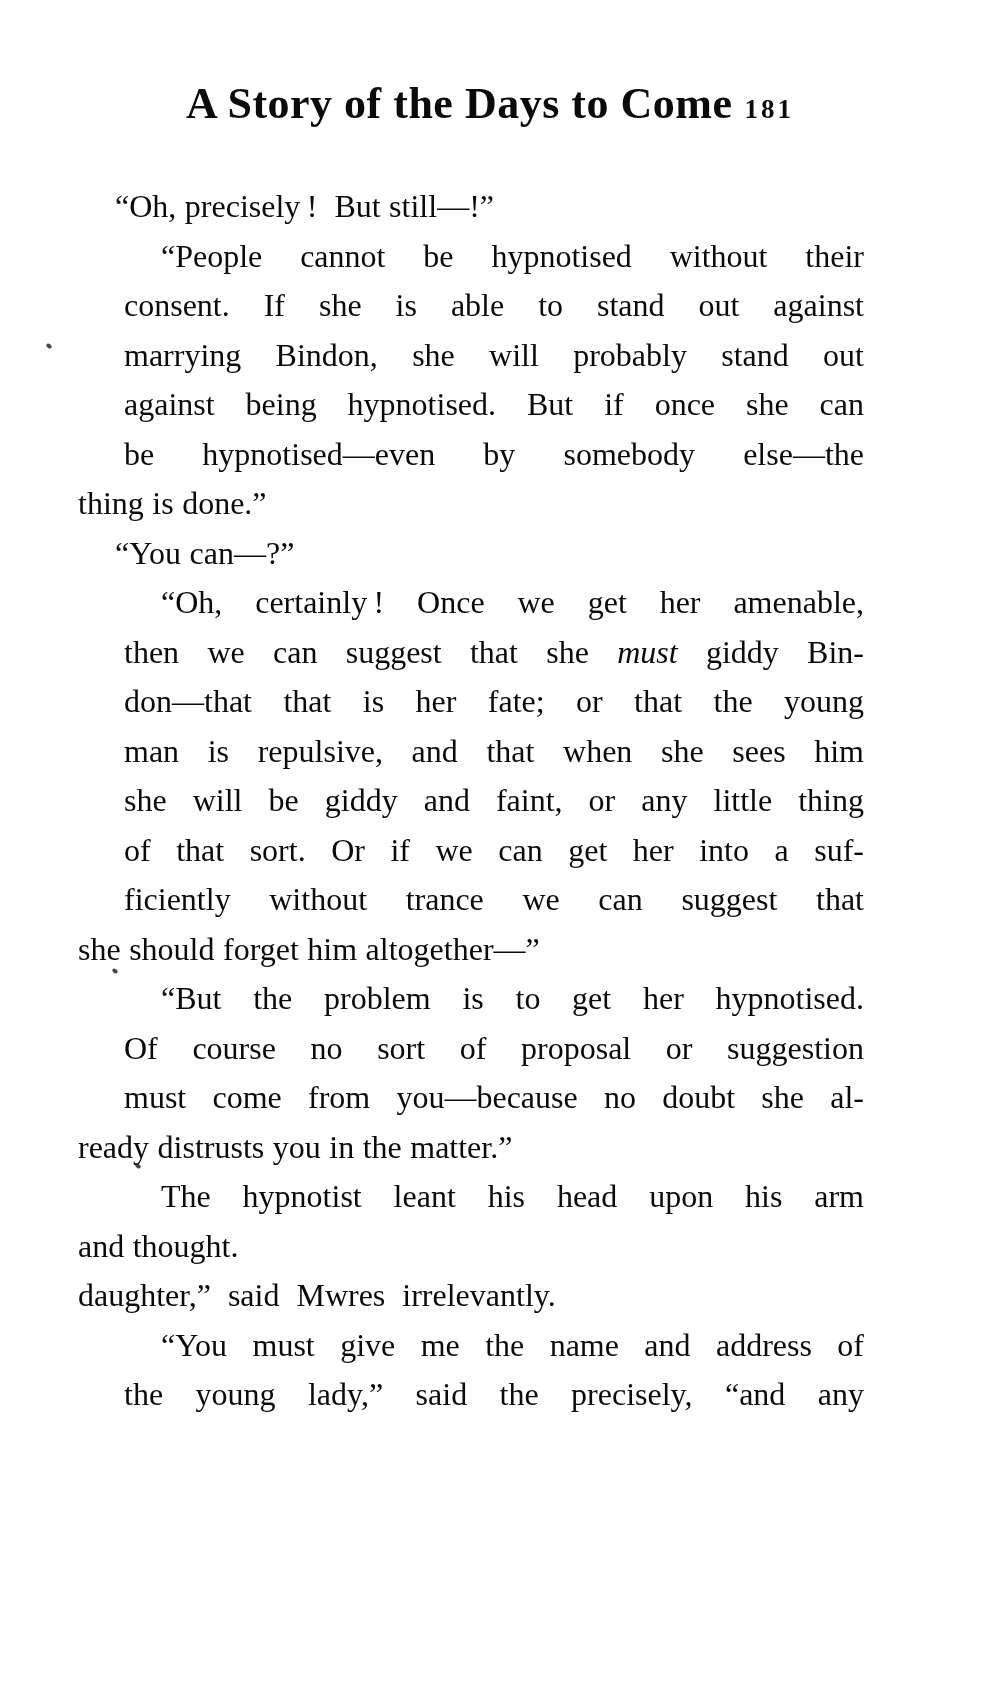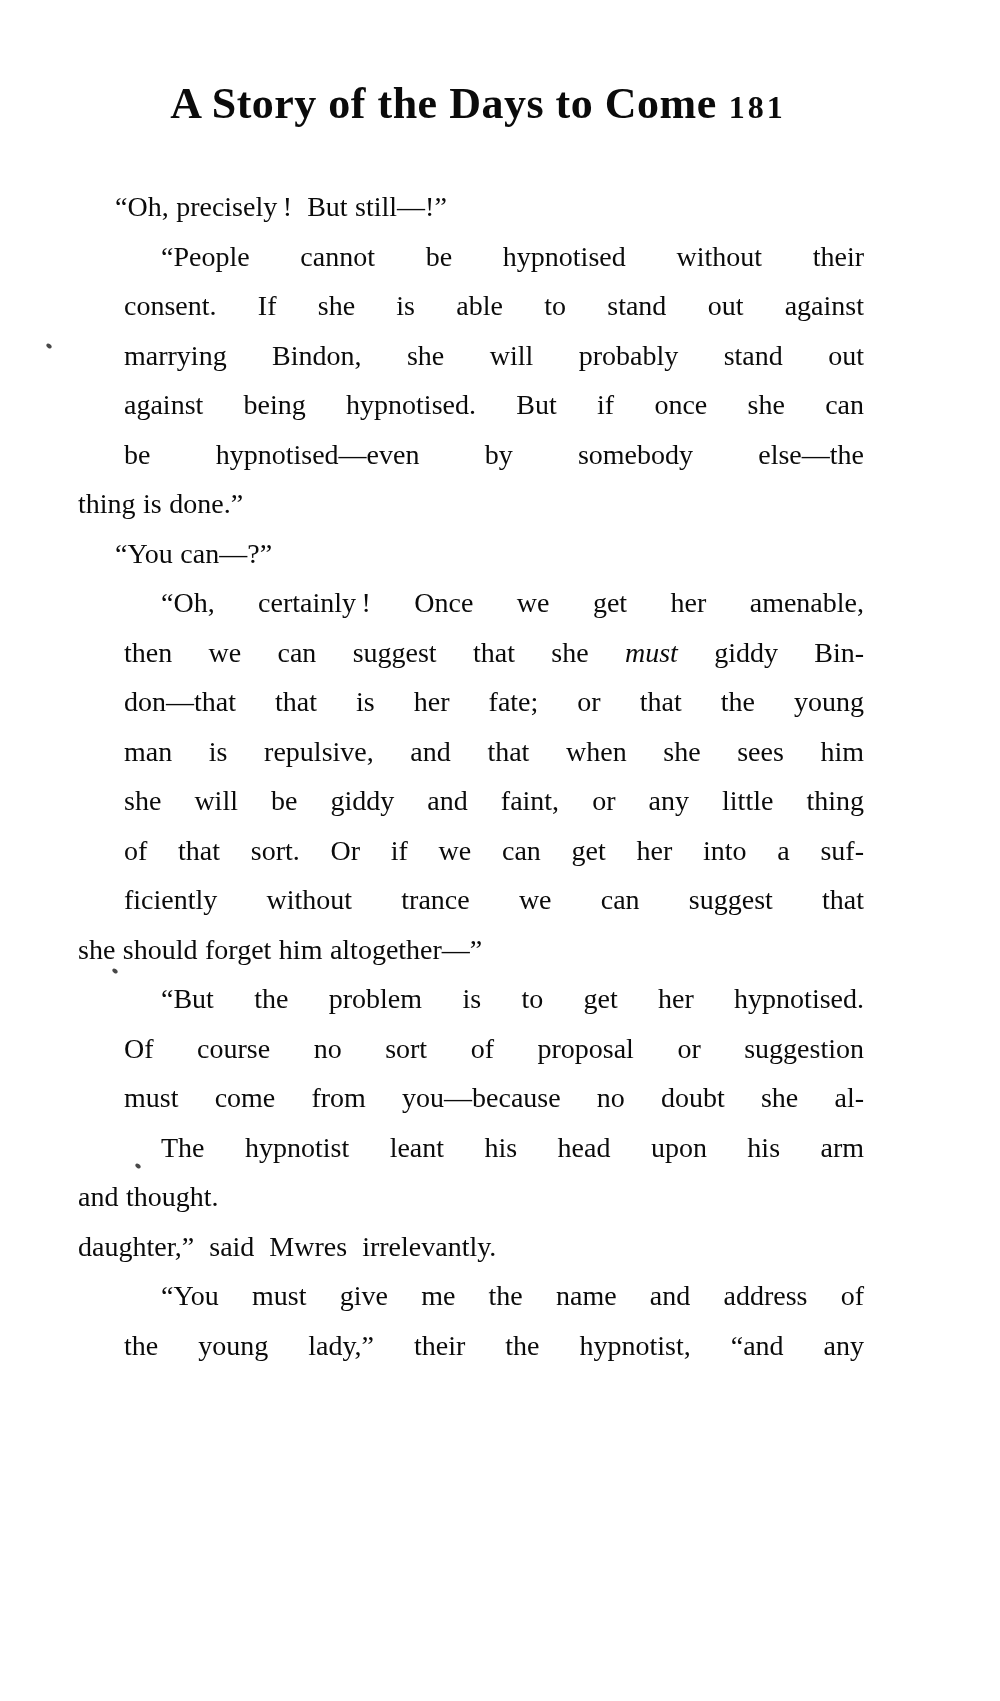--- a/index.html
+++ b/index.html
@@ -12,45 +12,45 @@
     width: 1000px;
     height: 1701px;
     background: #ffffff;
     overflow: hidden;
     font-family: "Liberation Serif", "DejaVu Serif", serif;
     color: #0b0b0b;
   }
   .running-head {
     position: absolute;
     top: 82px;
-    left: 76px;
+    left: 88px;
     width: 740px;
     display: flex;
     justify-content: center;
     align-items: baseline;
     gap: 12px;
     transform: translateX(32px);
     font-size: 44px;
     font-weight: bold;
     line-height: 1;
     letter-spacing: 0.5px;
     white-space: nowrap;
   }
   .page-num {
-    font-size: 32px;
+    font-size: 27px;
     letter-spacing: 3px;
     font-weight: bold;
     font-variant-numeric: oldstyle-nums;
   }
   .page-body {
     position: absolute;
     top: 182px;
     left: 78px;
     width: 740px;
-    font-size: 28px;
+    font-size: 32px;
     line-height: 49.5px;
     word-spacing: 0.5px;
   }
   .para { margin: 0; }
   .line {
     width: 100%;
     text-align: justify;
     text-align-last: left;
   }
   .line.just {
@@ -103,30 +103,31 @@
         <div class="line just"><span>man is repulsive, and that when she sees him</span></div>
         <div class="line just"><span>she will be giddy and faint, or any little thing</span></div>
         <div class="line just"><span>of that sort.  Or if we can get her into a suf-</span></div>
         <div class="line just"><span>ficiently without trance we can suggest that</span></div>
         <div class="line"><span>she should forget him altogether—”</span></div>
       </div>
       <div class="para">
         <div class="line just indent"><span>“But the problem is to get her hypnotised.</span></div>
         <div class="line just"><span>Of course no sort of proposal or suggestion</span></div>
         <div class="line just"><span>must come from you—because no doubt she al-</span></div>
+        <div class="line"><span>ready distrusts you in the matter.”</span></div>
       </div>
       <div class="para">
         <div class="line just indent"><span>The hypnotist leant his head upon his arm</span></div>
         <div class="line"><span>and thought.</span></div>
       </div>
       <div class="para">
         <div class="line"><span>daughter,”&nbsp; said&nbsp; Mwres&nbsp; irrelevantly.</span></div>
       </div>
       <div class="para">
         <div class="line just indent"><span>“You must give me the name and address of</span></div>
-        <div class="line just"><span>the young lady,” their the hypnotist, “and any</span></div>
+        <div class="line just"><span>the young lady,” said the precisely, “and any</span></div>
       </div>
     </main>
 
 <div class="speck" style="left: 46px; top: 344px;"></div>
     <div class="speck" style="left: 112px; top: 969px;"></div>
     <div class="speck" style="left: 135px; top: 1164px;"></div>
   </div>
 
 </body></html>

